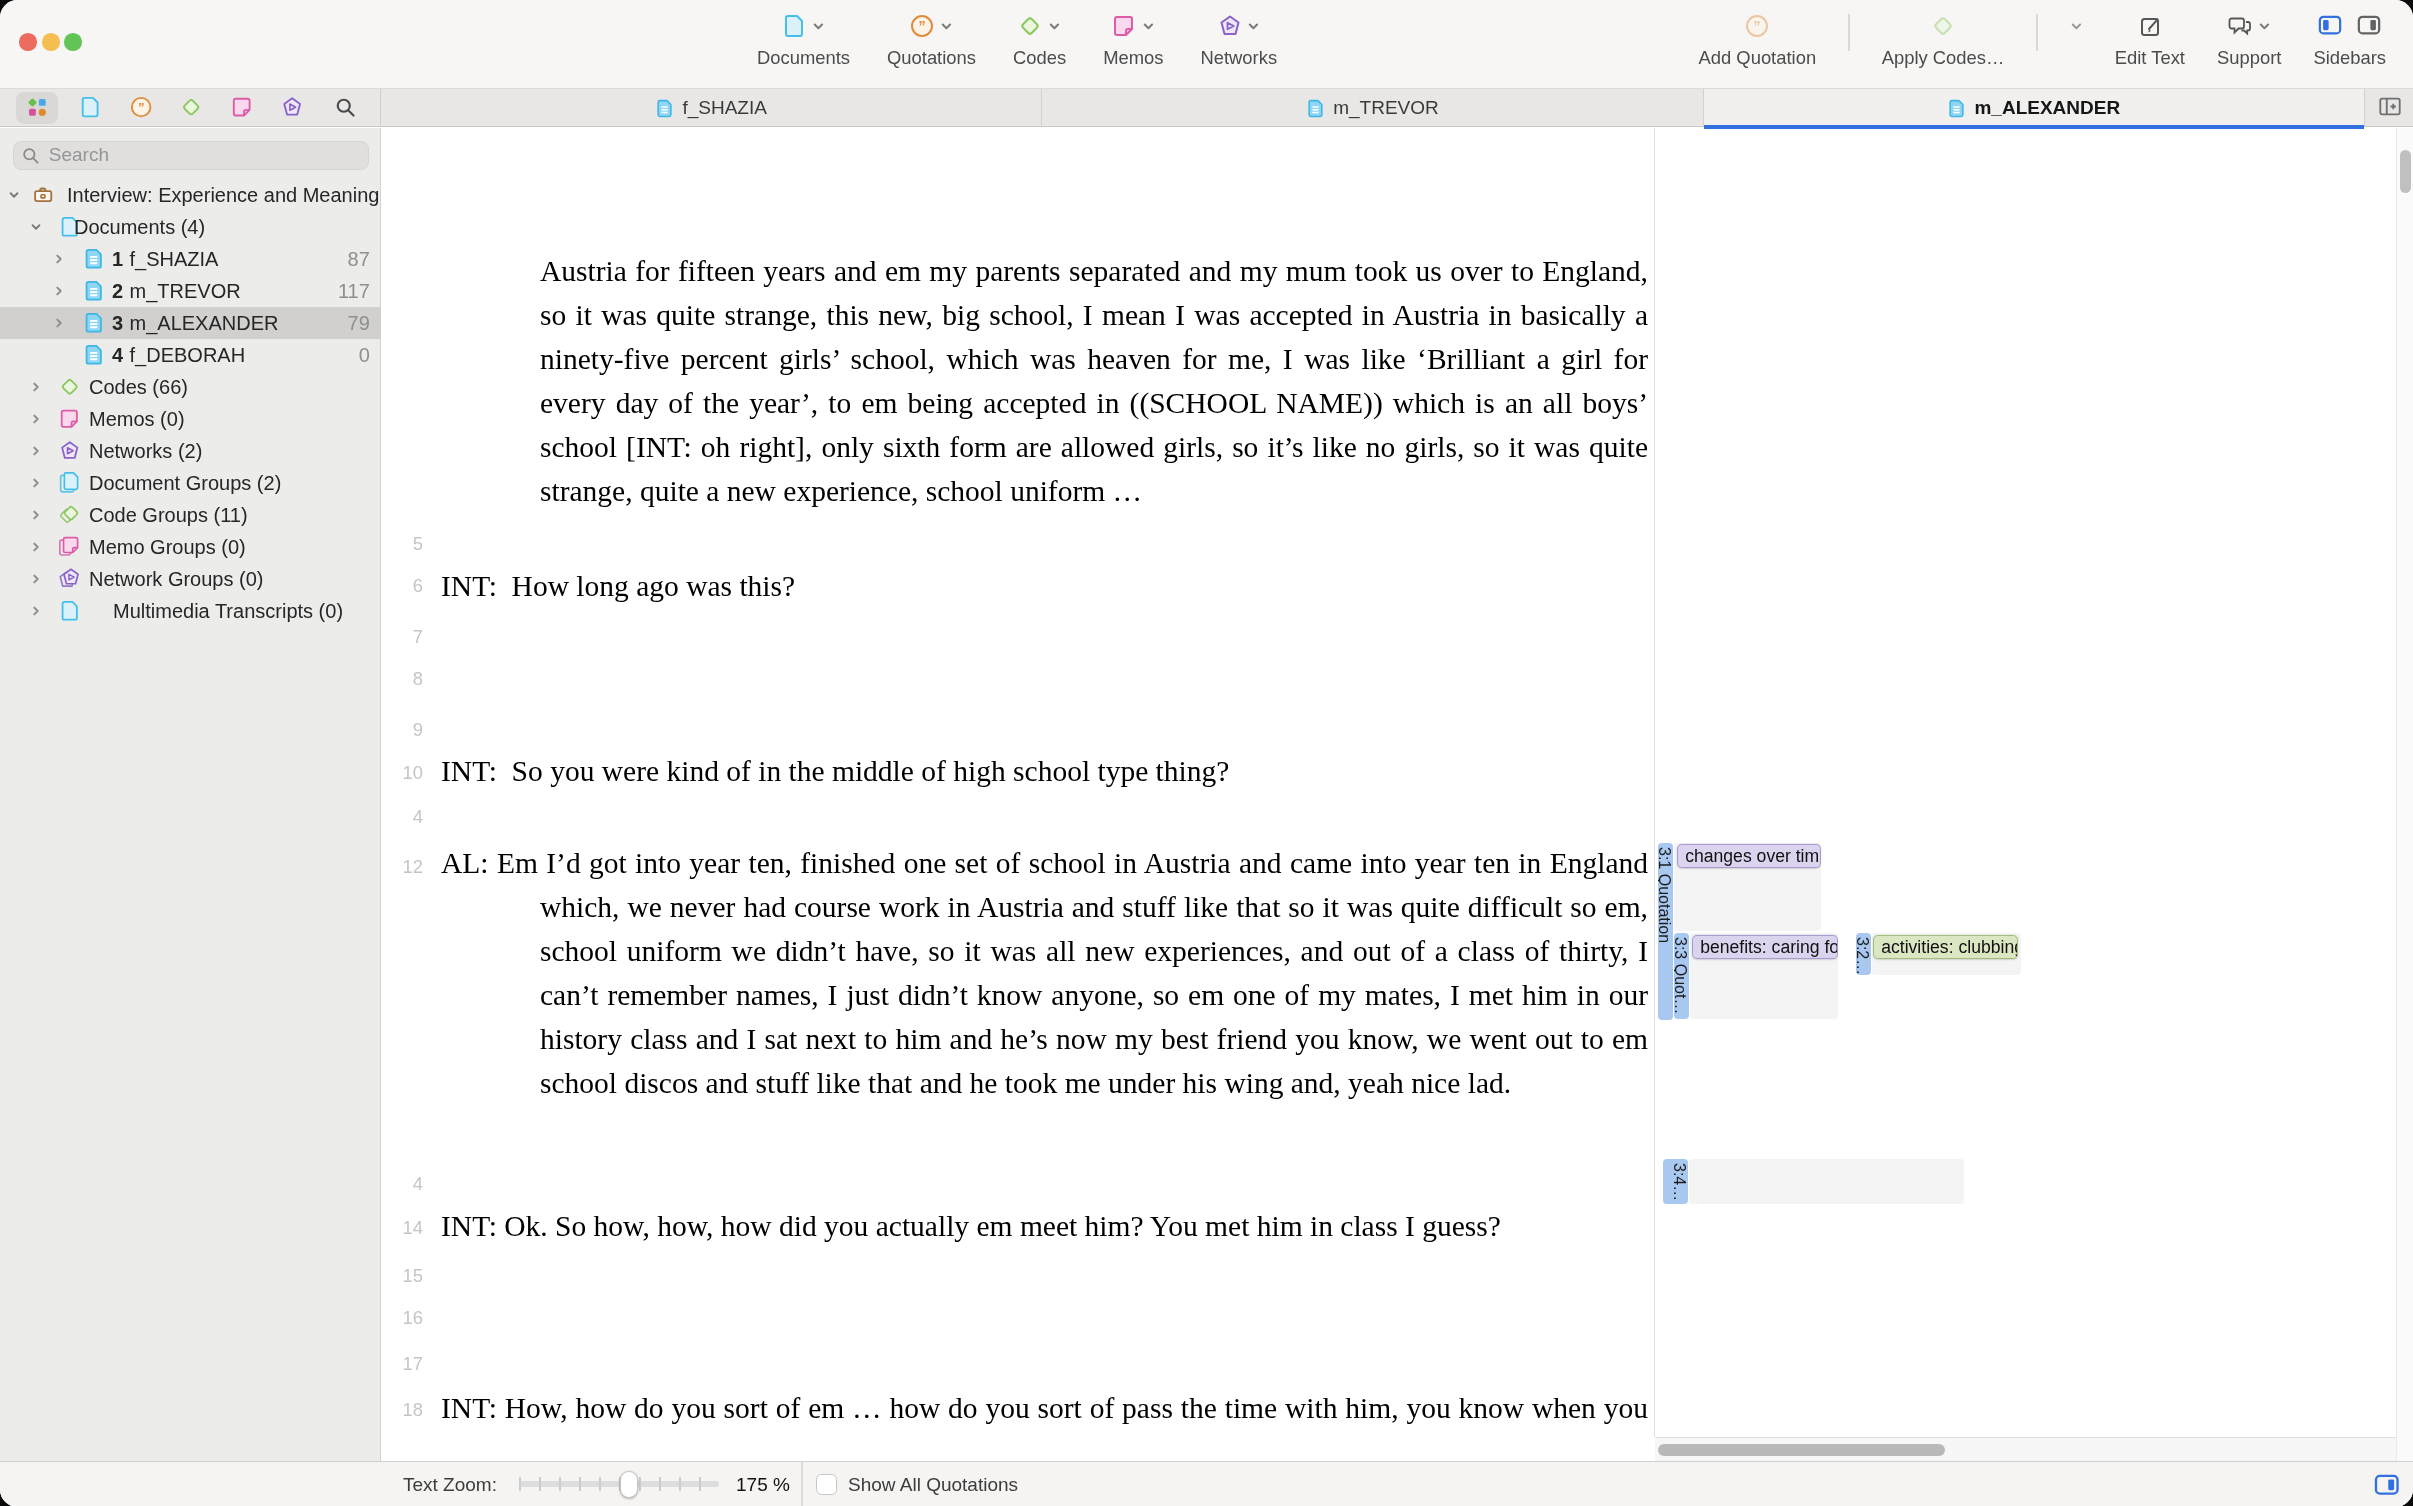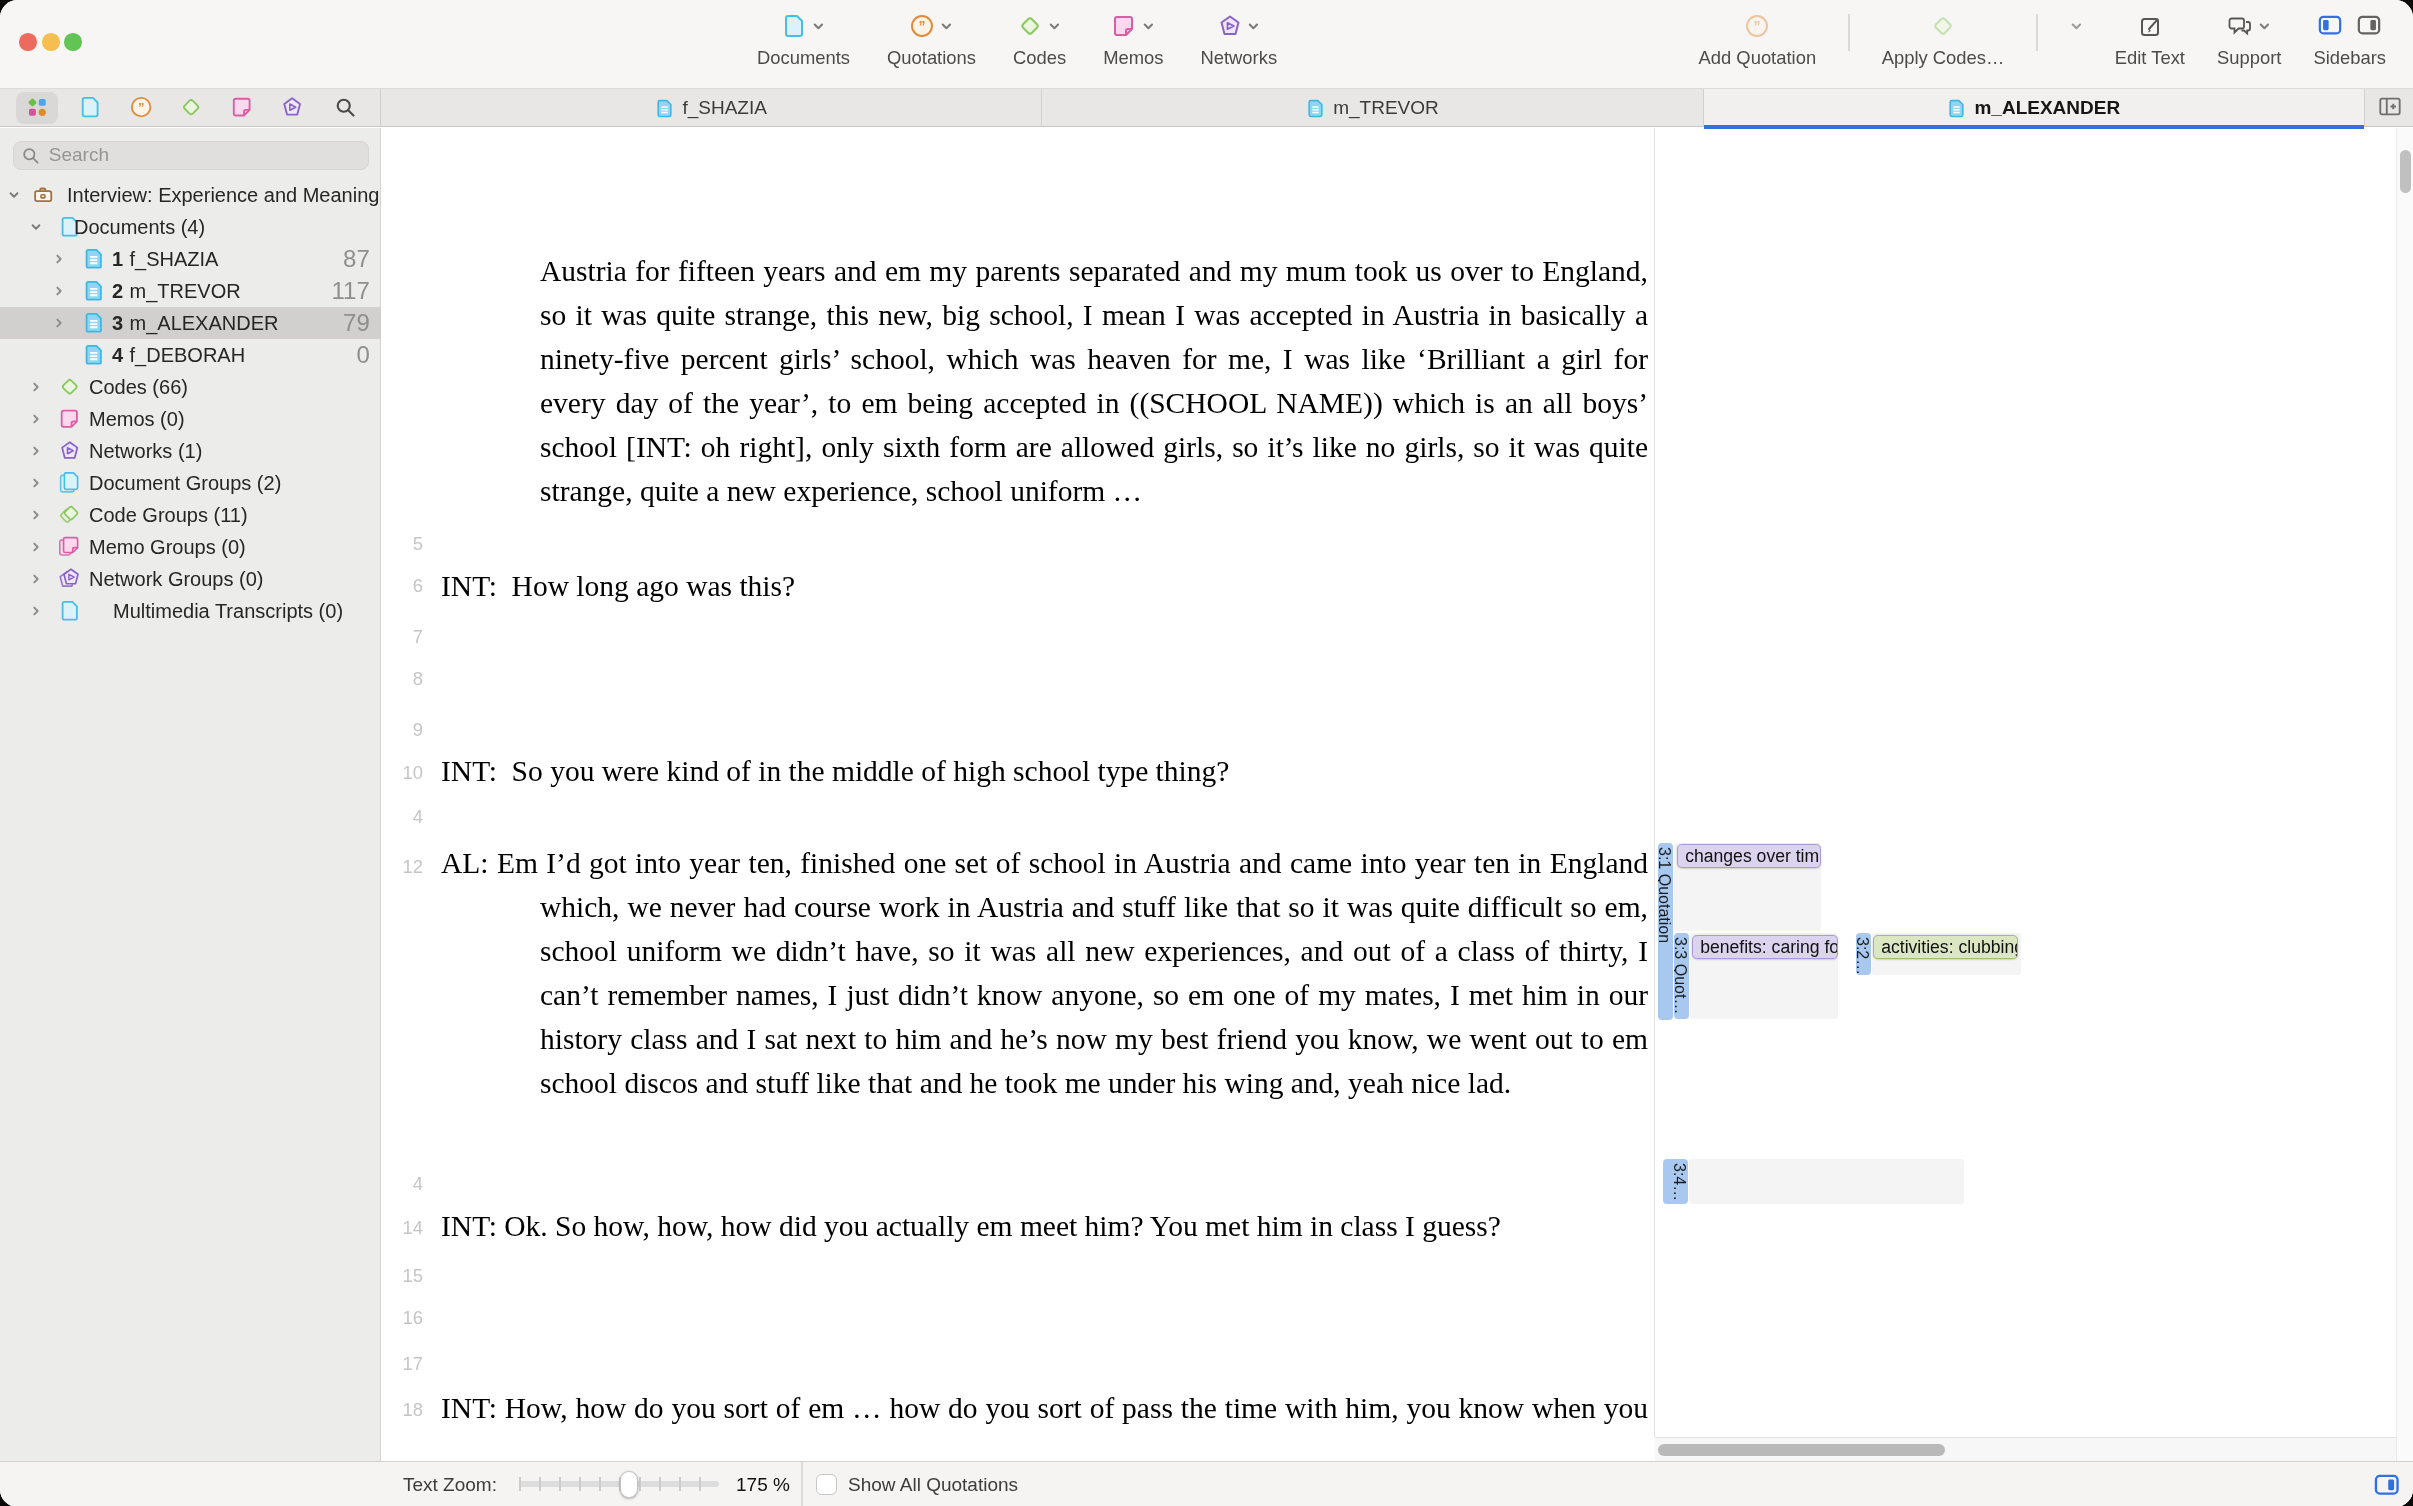--- a/index.html
+++ b/index.html
@@ -33,21 +33,21 @@
   .searchbox{position:absolute;left:12.8px;top:12.8px;width:356px;height:29px;background:#e0dfde;border:0.8px solid #d6d5d4;border-radius:8px;padding:0 8px 0 35px;font-size:19px;color:#3a3a3a;outline:none;}
   .searchbox::placeholder{color:#959595;}
   .search-mag{position:absolute;left:21px;top:17.6px;pointer-events:none;}
   .tree{position:absolute;left:0;top:51px;width:381px;}
   .trow{position:relative;height:32px;width:381px;}
   .trow.sel{background:#d1d0cf;}
   .trow .chev{position:absolute;top:10.4px;}
   .trow .ticon{position:absolute;top:4.8px;}
   .trow .tlabel{position:absolute;top:0;height:32px;display:flex;align-items:center;font-size:20px;color:#262626;white-space:nowrap;}
   .trow .tlabel b{font-weight:700;margin-right:6.4px;}
-  .trow .tcount{position:absolute;right:11.2px;top:0;height:32px;display:flex;align-items:center;font-size:24px;color:#8f8f8f;}
+  .trow .tcount{position:absolute;right:11.2px;top:0;height:32px;display:flex;align-items:center;font-size:20px;color:#8f8f8f;}
 
   
   .docarea{position:absolute;left:381px;top:128px;width:1274px;height:1309px;background:#fff;border-right:1.6px solid #e3e2e1;overflow:hidden;}
   .pnum{position:absolute;left:0;width:42px;text-align:right;font-size:18.4px;color:#c5c5c5;}
   .ptext{position:absolute;left:60px;width:1207px;font-family:"Liberation Serif","DejaVu Serif",serif;font-size:29.5px;line-height:44px;color:#000;text-align:justify;padding-left:99px;text-indent:-99px;}
   .ptext.cont{text-indent:0;}
 
   
   .marginlayer{position:absolute;left:0;top:0;width:2413px;height:1507px;pointer-events:none;}
   .qpanel{position:absolute;background:#f4f4f4;border-radius:3.2px;}
@@ -378,21 +378,21 @@
           <span class="tlabel" style="left: 89px;">Memos (0)</span>
         </div>
         <div class="trow">
           <span class="chev" style="left: 30px;"><svg width="12" height="12" viewBox="0 0 14 14">
               <path d="M5 3 l4 4 -4 4" fill="none" stroke="#8c8c8c" stroke-width="2.2" stroke-linecap="round" stroke-linejoin="round"></path>
             </svg></span>
           <span class="ticon" style="left: 59px;"><svg width="21.5" height="21.5" viewBox="0 0 24 24">
               <path d="M12 2.5 L20.5 8.5 L17.5 20 L6.5 20 L3.5 8.5 Z" fill="#eee7f8" stroke="#8a63c8" stroke-width="2" stroke-linejoin="round"></path>
               <path d="M9.5 8.7 L15.8 12 L9.5 15.3 Z" fill="none" stroke="#8a63c8" stroke-width="1.8" stroke-linejoin="round"></path>
             </svg></span>
-          <span class="tlabel" style="left: 89px;">Networks (1)</span>
+          <span class="tlabel" style="left: 89px;">Networks (2)</span>
         </div>
         <div class="trow">
           <span class="chev" style="left: 30px;"><svg width="12" height="12" viewBox="0 0 14 14">
               <path d="M5 3 l4 4 -4 4" fill="none" stroke="#8c8c8c" stroke-width="2.2" stroke-linecap="round" stroke-linejoin="round"></path>
             </svg></span>
           <span class="ticon" style="left: 59px;"><svg width="21.5" height="21.5" viewBox="0 0 26 26">
               <g transform="translate(-2,2)" opacity=".85">
                 <path d="M6 2 h9 l5 5 v13 a2 2 0 0 1 -2 2 H6 a2 2 0 0 1 -2 -2 V4 a2 2 0 0 1 2 -2 Z" fill="none" stroke="#45bfe8" stroke-width="2"></path>
               </g>
               <g transform="translate(2.5,-1)">

